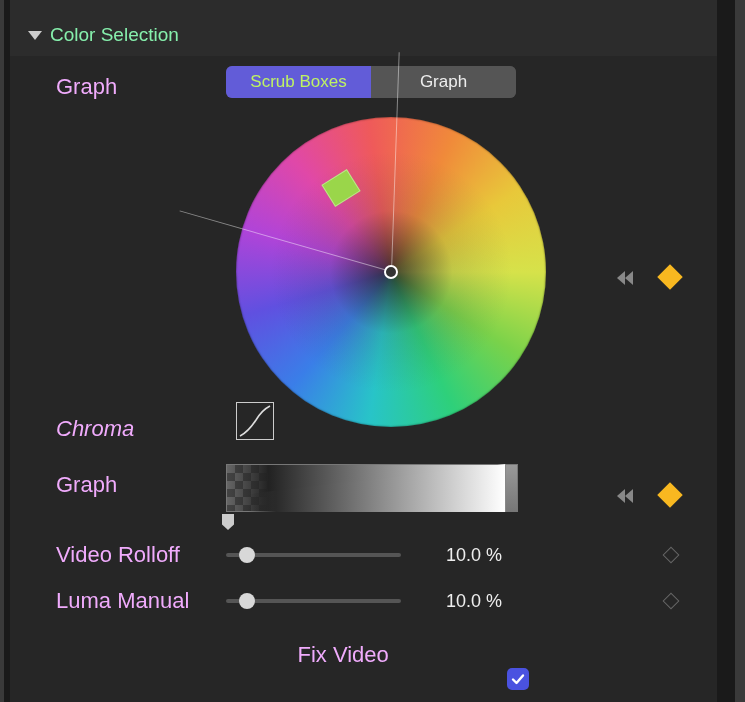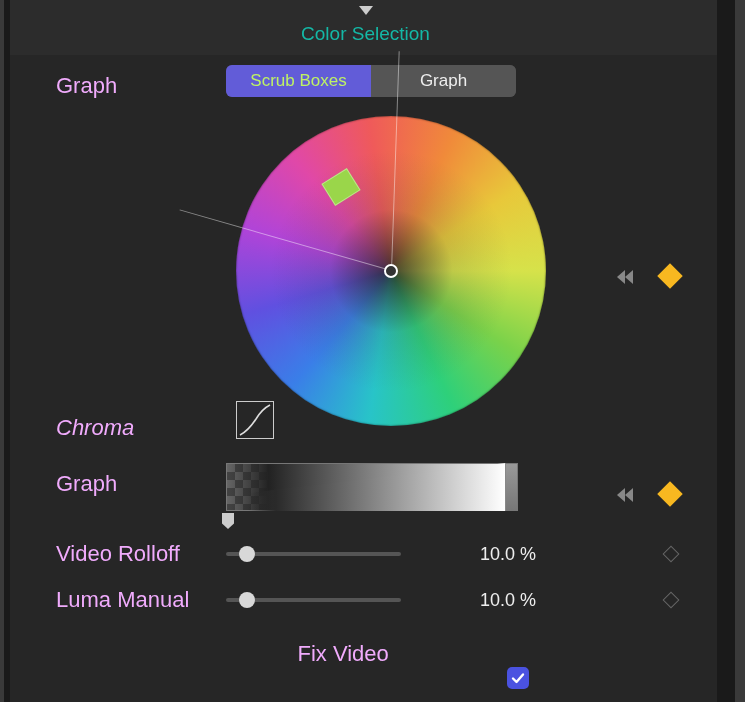--- a/index.html
+++ b/index.html
@@ -26,25 +26,24 @@
   }
   .panel {
     position: absolute;
     left: 10px; right: 28px; top: 0; bottom: 0;
     background: #262626;
   }
   .section-header {
     display: flex;
     align-items: center;
     gap: 8px;
-    padding: 6px 14px 10px 18px;
+    padding: 24px 14px 10px 18px;
     background: #2c2c2c;
     font-size: 19px;
-    color: #14b8a6;
-    flex-direction: column;
+    color: #86efac;
   }
   .disclosure {
     width: 0; height: 0;
     border-left: 7px solid transparent;
     border-right: 7px solid transparent;
     border-top: 9px solid #ccc;
   }
   .body {
     padding-top: 4px;
   }
@@ -227,21 +226,21 @@
   .slider-thumb {
     position: absolute;
     top: 50%; transform: translate(-50%,-50%);
     width: 16px; height: 16px;
     background: #d8d8d8;
     border-radius: 50%;
   }
   .value-field {
     margin-left: 45px;
     width: 90px;
-    text-align: right;
+    text-align: left;
     font-size: 18px;
     color: #eee;
   }
   .key-small {
     margin-left: auto;
     margin-right: 22px;
     width: 12px; height: 12px;
     transform: rotate(45deg);
     border: 1.5px solid #666;
   }

